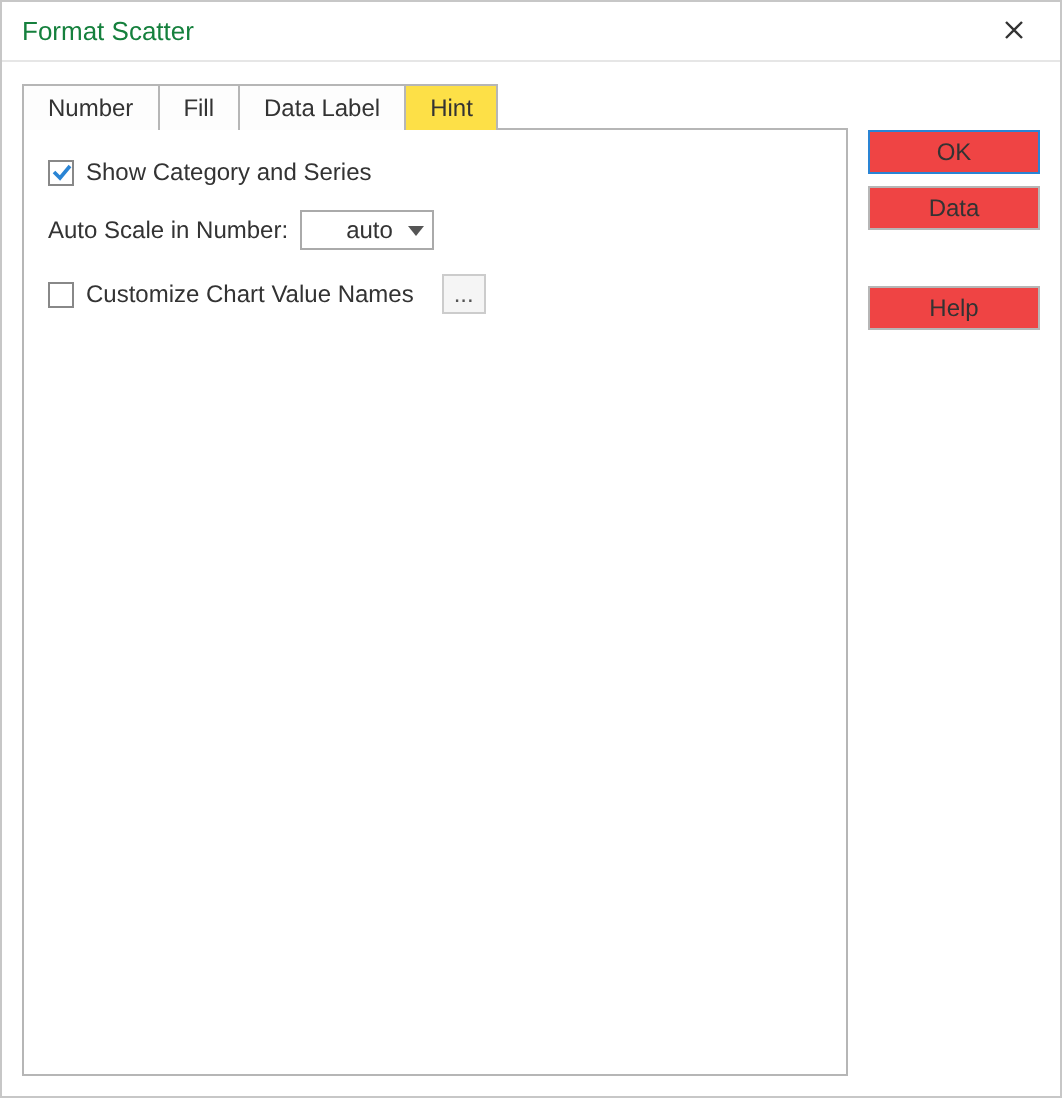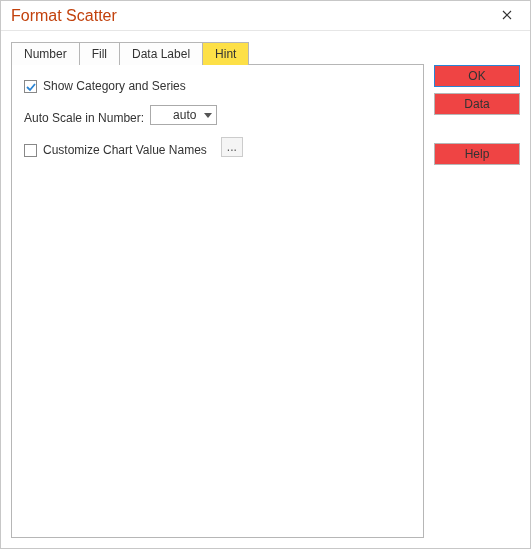--- a/index.html
+++ b/index.html
@@ -20,22 +20,22 @@
   }
   .titlebar {
     height: 30px;
     display: flex;
     align-items: center;
     justify-content: space-between;
     padding: 0 6px 0 10px;
     border-bottom: 1px solid #e6e6e6;
   }
   .title {
-    font-size: 16px;
-    color: #c2410c;
+    font-size: 13px;
+    color: #15803d;
   }
   .close-btn {
     width: 34px;
     height: 24px;
     display: flex;
     align-items: center;
     justify-content: center;
     cursor: pointer;
   }
   .close-btn svg { width: 10px; height: 10px; }
@@ -80,21 +80,21 @@
   }
   .tab-content {
     flex: 1;
     border: 1px solid #b6b6b6;
     padding: 14px 12px;
     margin-top: -1px;
     background: #fff;
   }
   .row {
     display: flex;
-    align-items: flex-end;
+    align-items: center;
     margin-bottom: 12px;
     gap: 6px;
   }
   .checkbox {
     width: 13px;
     height: 13px;
     border: 1px solid #888;
     display: inline-flex;
     align-items: center;
     justify-content: center;

